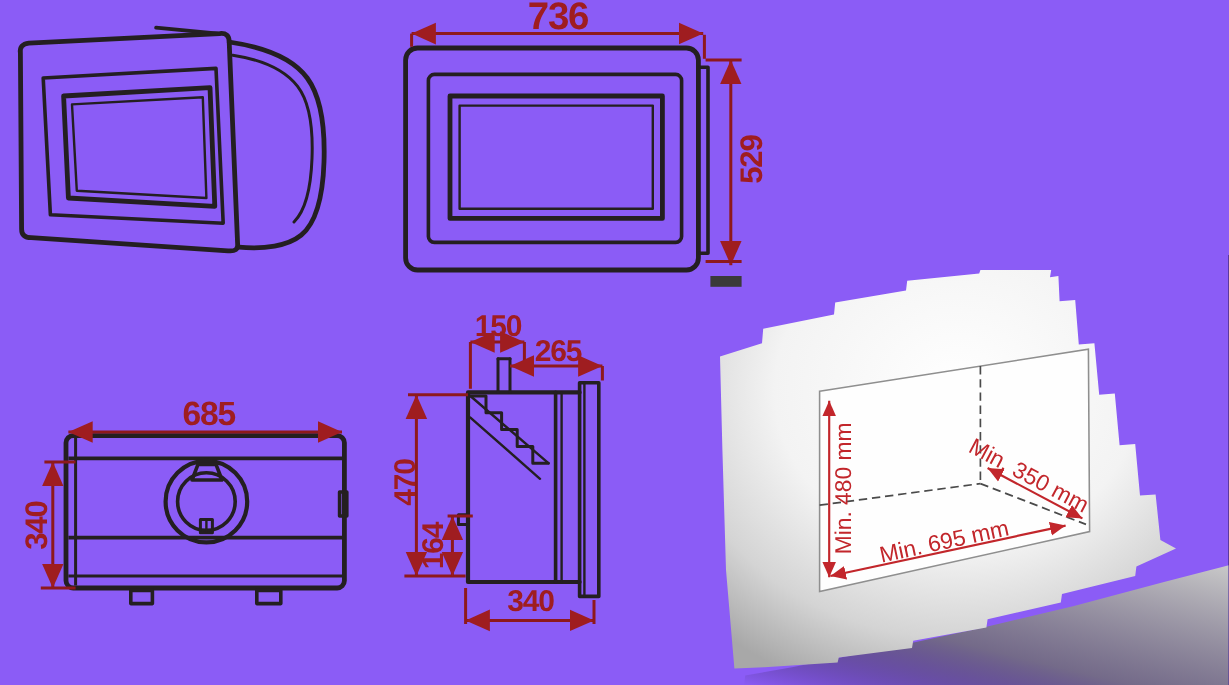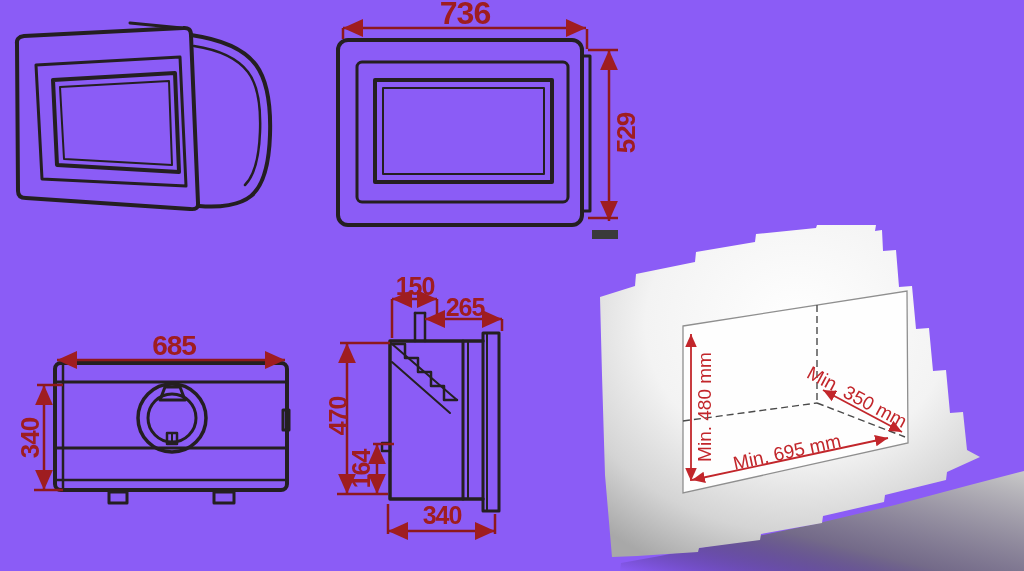--- a/index.html
+++ b/index.html
@@ -82,21 +82,21 @@
         <line x1="40" y1="30" x2="268" y2="30" marker-start="url(#mr)" marker-end="url(#mr)"></line>
         <line x1="27" y1="55" x2="27" y2="160" marker-start="url(#mr)" marker-end="url(#mr)"></line>
         <line x1="20" y1="55" x2="46" y2="55"></line>
         <line x1="17" y1="160" x2="46" y2="160"></line>
       </g>
       <text class="dim-num" x="157" y="15" font-size="28" text-anchor="middle" dominant-baseline="central">685</text>
       <text class="dim-num" x="13" y="108" font-size="26" text-anchor="middle" dominant-baseline="central" transform="rotate(-90 13 108)">340</text>
     </svg>
   </div>
 
-  <div class="view" style="left:325px;top:266px">
+  <div class="view" style="left:325px;top:252px">
     <svg width="200" height="290" viewBox="0 0 200 290">
       <defs>
         <marker id="ms" viewBox="0 0 10 10" refX="9" refY="5" markerWidth="9" markerHeight="9" orient="auto-start-reverse">
           <path d="M0,1 L9,5 L0,9 Z" fill="#9f1d20"></path>
         </marker>
       </defs>
       <g stroke="#241f21" fill="none" stroke-linejoin="round" stroke-linecap="round">
         <path d="M158,75 L65,75 L65,233 L158,233" stroke-width="3.5"></path>
         <line x1="138" y1="75" x2="138" y2="233" stroke-width="3"></line>
         <line x1="143" y1="75" x2="143" y2="233" stroke-width="2"></line>

